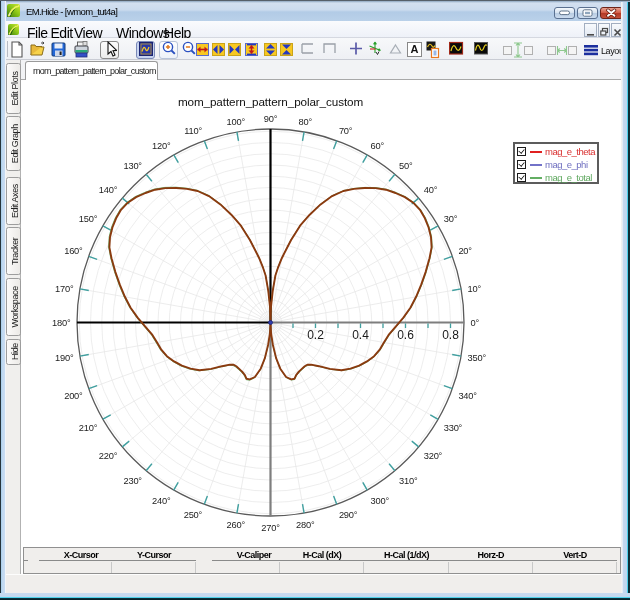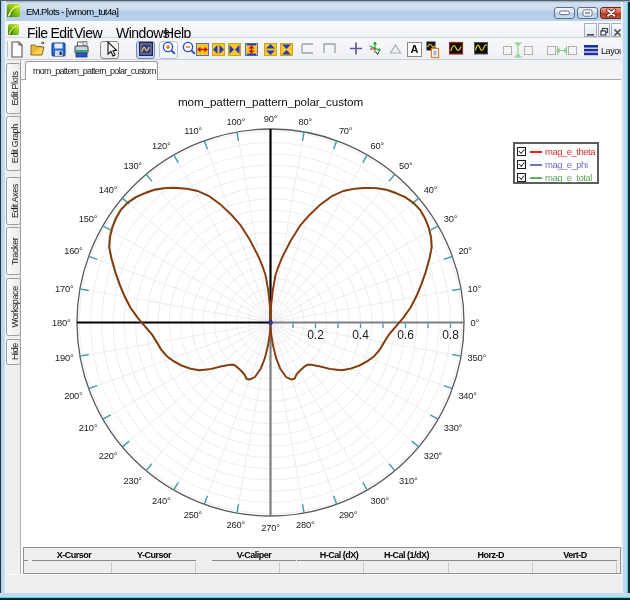--- a/index.html
+++ b/index.html
@@ -55,21 +55,21 @@
         <stop offset="0" stop-color="#3a7a10"></stop>
         <stop offset="0.55" stop-color="#8cc818"></stop>
         <stop offset="1" stop-color="#cfe838"></stop>
       </linearGradient>
     </defs>
 <rect x="0" y="0" width="13" height="13" rx="2" fill="url(#lg1)"></rect>
 <path d="M0 13 C2 7 6 3 12 1 C7 5.5 4.5 9 3.5 13 Z" fill="#1e5c0e"></path>
 <path d="M1.5 12.5 C3.5 6.5 7.5 3 12.3 1.7" stroke="#edf55c" stroke-width="1.8" fill="none"></path>
 <circle cx="2.6" cy="10.6" r="1" fill="#e8f0d0"></circle>
   </svg>
-<div id="titletext">EM.Plots - [wmom_tut4a]</div>
+<div id="titletext">EM.Hide - [wmom_tut4a]</div>
 <div id="btnmin" class="capbtn">
     <svg class="glyph" width="19" height="10">
       <rect x="4.5" y="3" width="10" height="3.6" rx="1.8" fill="#fff" stroke="#51677e" stroke-width="0.9"></rect>
     </svg>
   </div>
 <div id="btnmax" class="capbtn">
     <svg class="glyph" width="19" height="10">
       <rect x="5" y="1.8" width="9" height="6.4" rx="1.5" fill="#fff" stroke="#51677e" stroke-width="0.9"></rect>
       <rect x="7" y="3.8" width="5" height="2.4" fill="#8fa6bc"></rect>
     </svg>
@@ -413,27 +413,27 @@
     <span class="cb"></span>
     <span class="lline" style="background:#7272c8"></span>
     <span style="color:#7070c0">mag_e_phi</span>
   </div>
 <div class="lrow" style="left:517px;top:171px">
     <span class="cb"></span>
     <span class="lline" style="background:#63ae63"></span>
     <span style="color:#5fa85f">mag_e_total</span>
   </div>
 <div id="btable">
-    <div class="hcell" style="left:8px;width:84.2px">X-Cursor</div>
+    <div class="hcell" style="left:15px;width:84.2px">X-Cursor</div>
 <div class="dcell" style="left:3.6px;width:84.2px"></div>
 <div class="hcell" style="left:87.8px;width:84.2px">Y-Cursor</div>
 <div class="dcell" style="left:87.8px;width:84.2px"></div>
 <div class="hcell" style="left:188px;width:84.2px">V-Caliper</div>
 <div class="dcell" style="left:172.0px;width:84.2px"></div>
-<div class="hcell" style="left:273px;width:84.2px">H-Cal (dX)</div>
+<div class="hcell" style="left:256px;width:84.2px">H-Cal (dX)</div>
 <div class="dcell" style="left:256.2px;width:84.2px"></div>
 <div class="hcell" style="left:340.4px;width:84.2px">H-Cal (1/dX)</div>
 <div class="dcell" style="left:340.4px;width:84.2px"></div>
 <div class="hcell" style="left:424.6px;width:84.2px">Horz-D</div>
 <div class="dcell" style="left:424.6px;width:84.2px"></div>
 <div class="hcell" style="left:508.8px;width:84.2px">Vert-D</div>
 <div class="dcell" style="left:508.8px;width:84.2px"></div>
 <div class="hcell" style="left:0px;width:3.6px"></div>
   </div>
 <div id="statusbar"></div>

